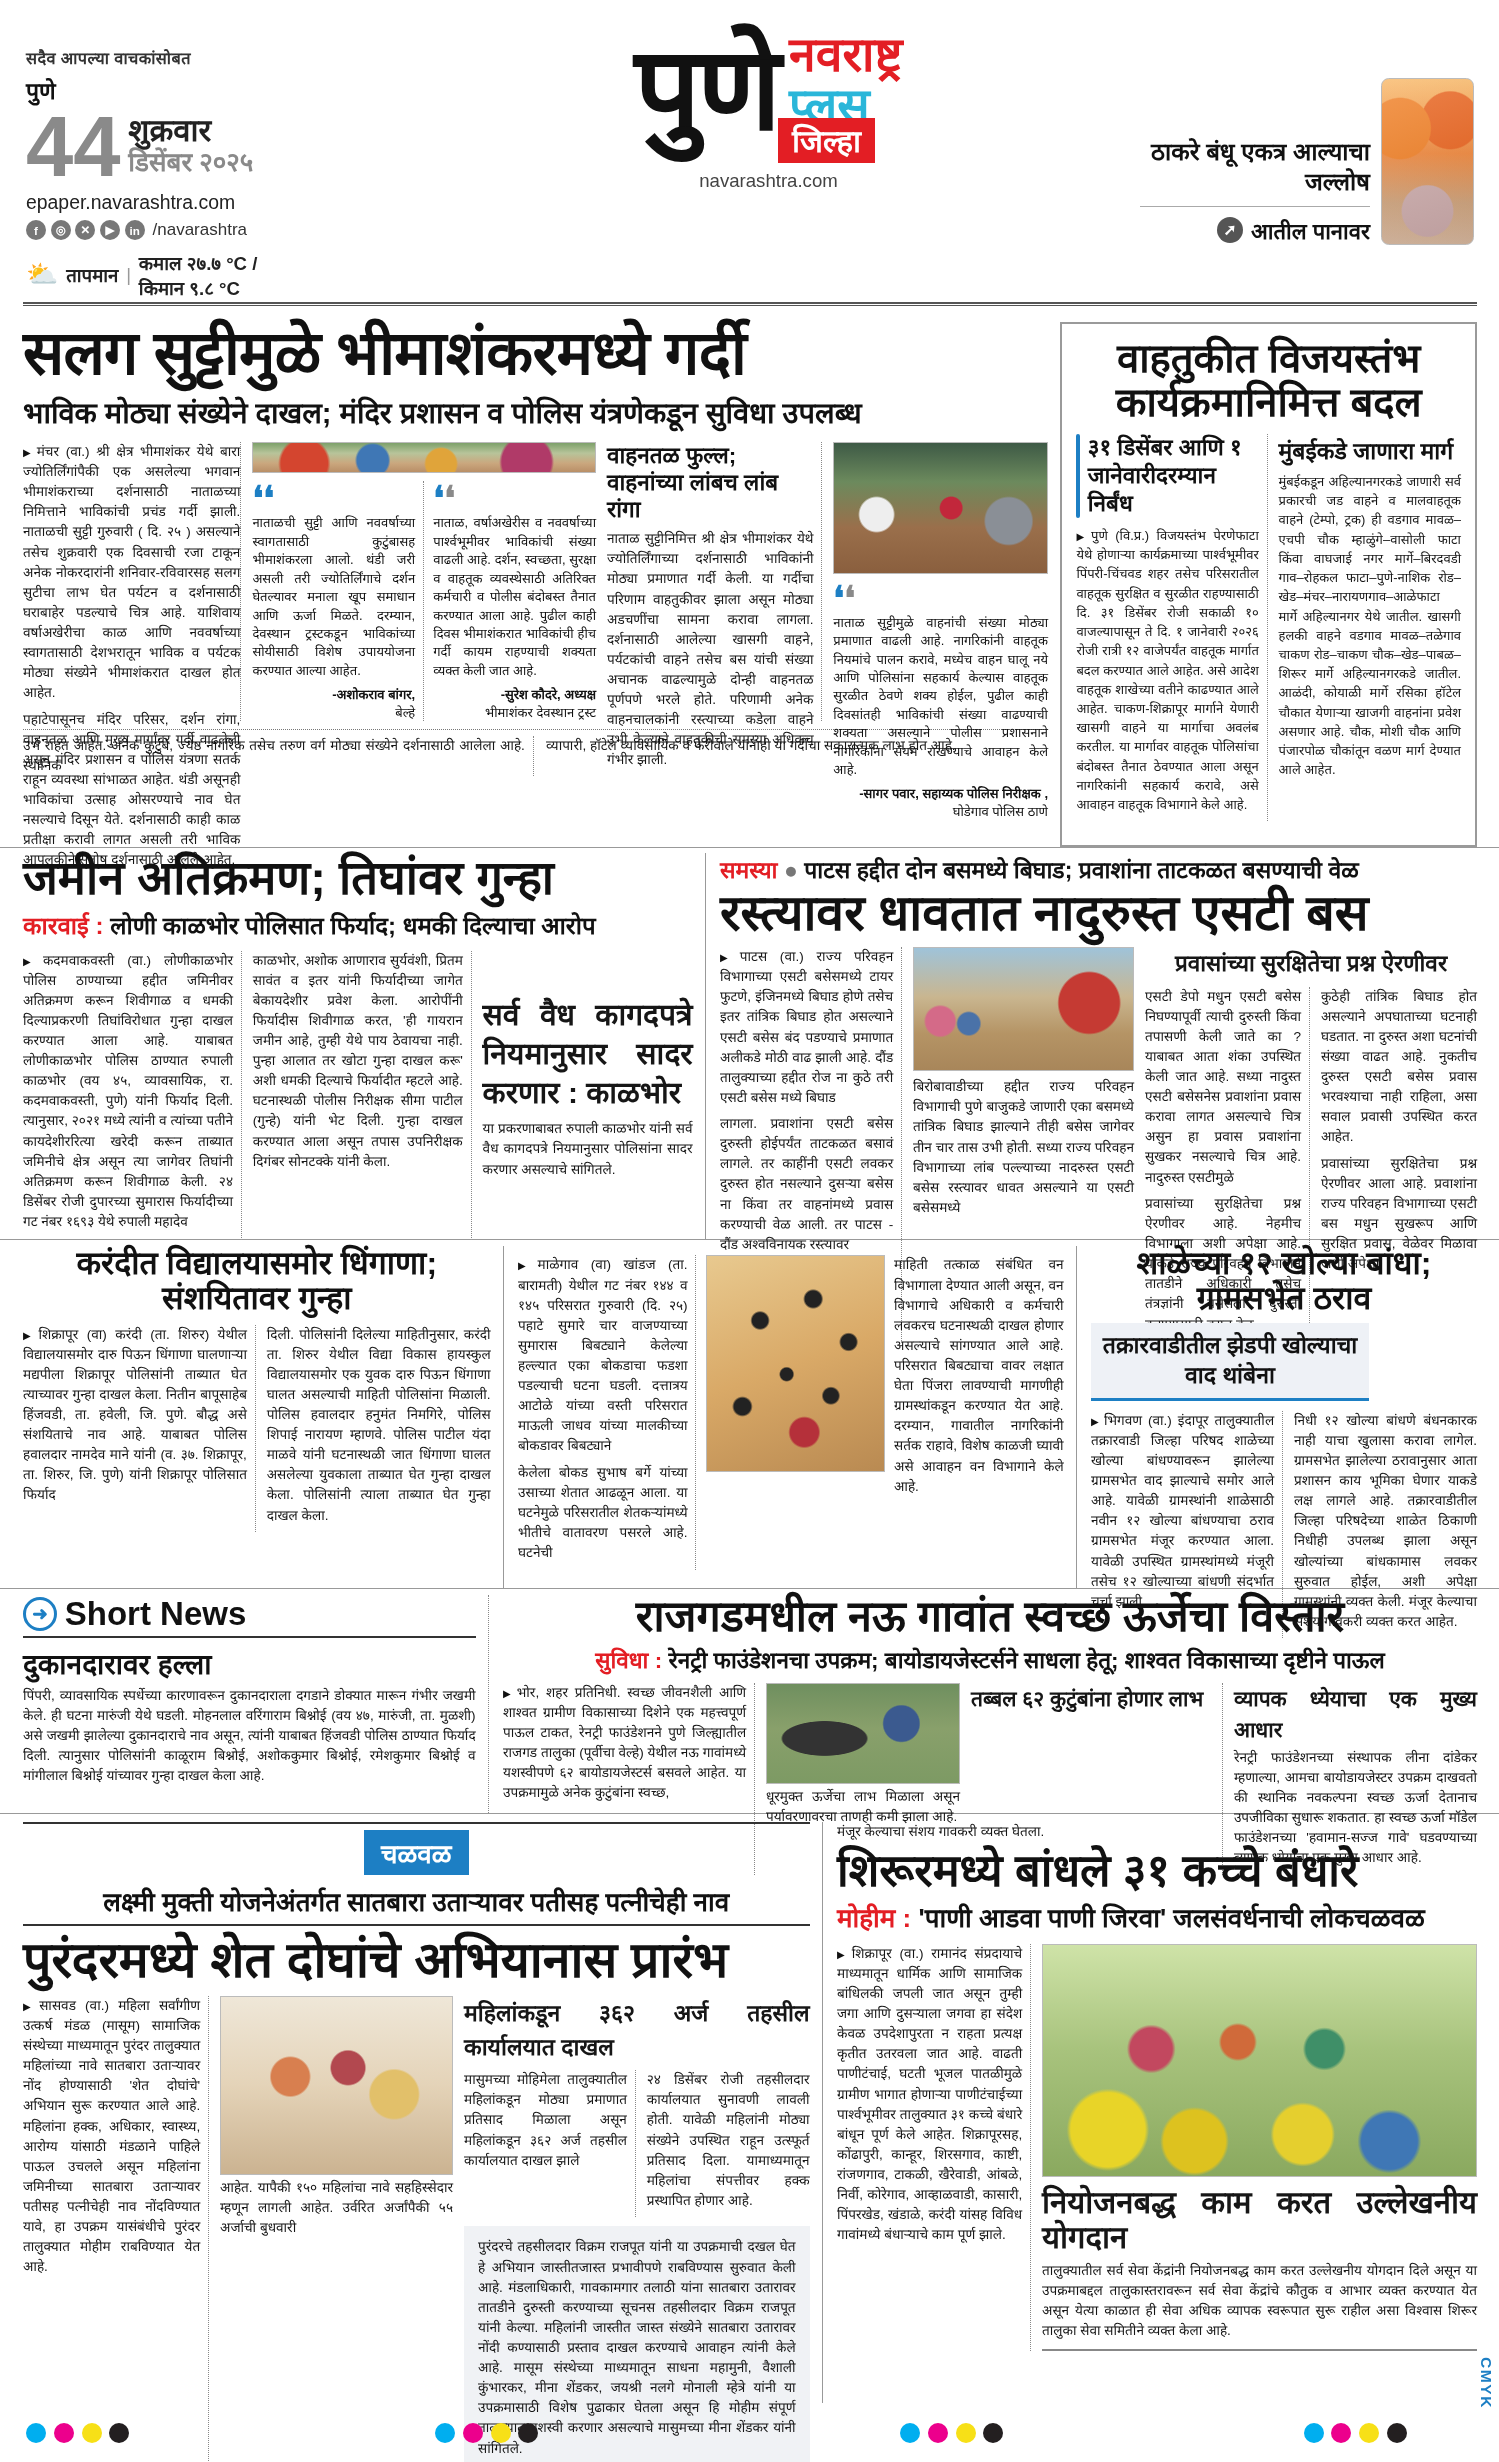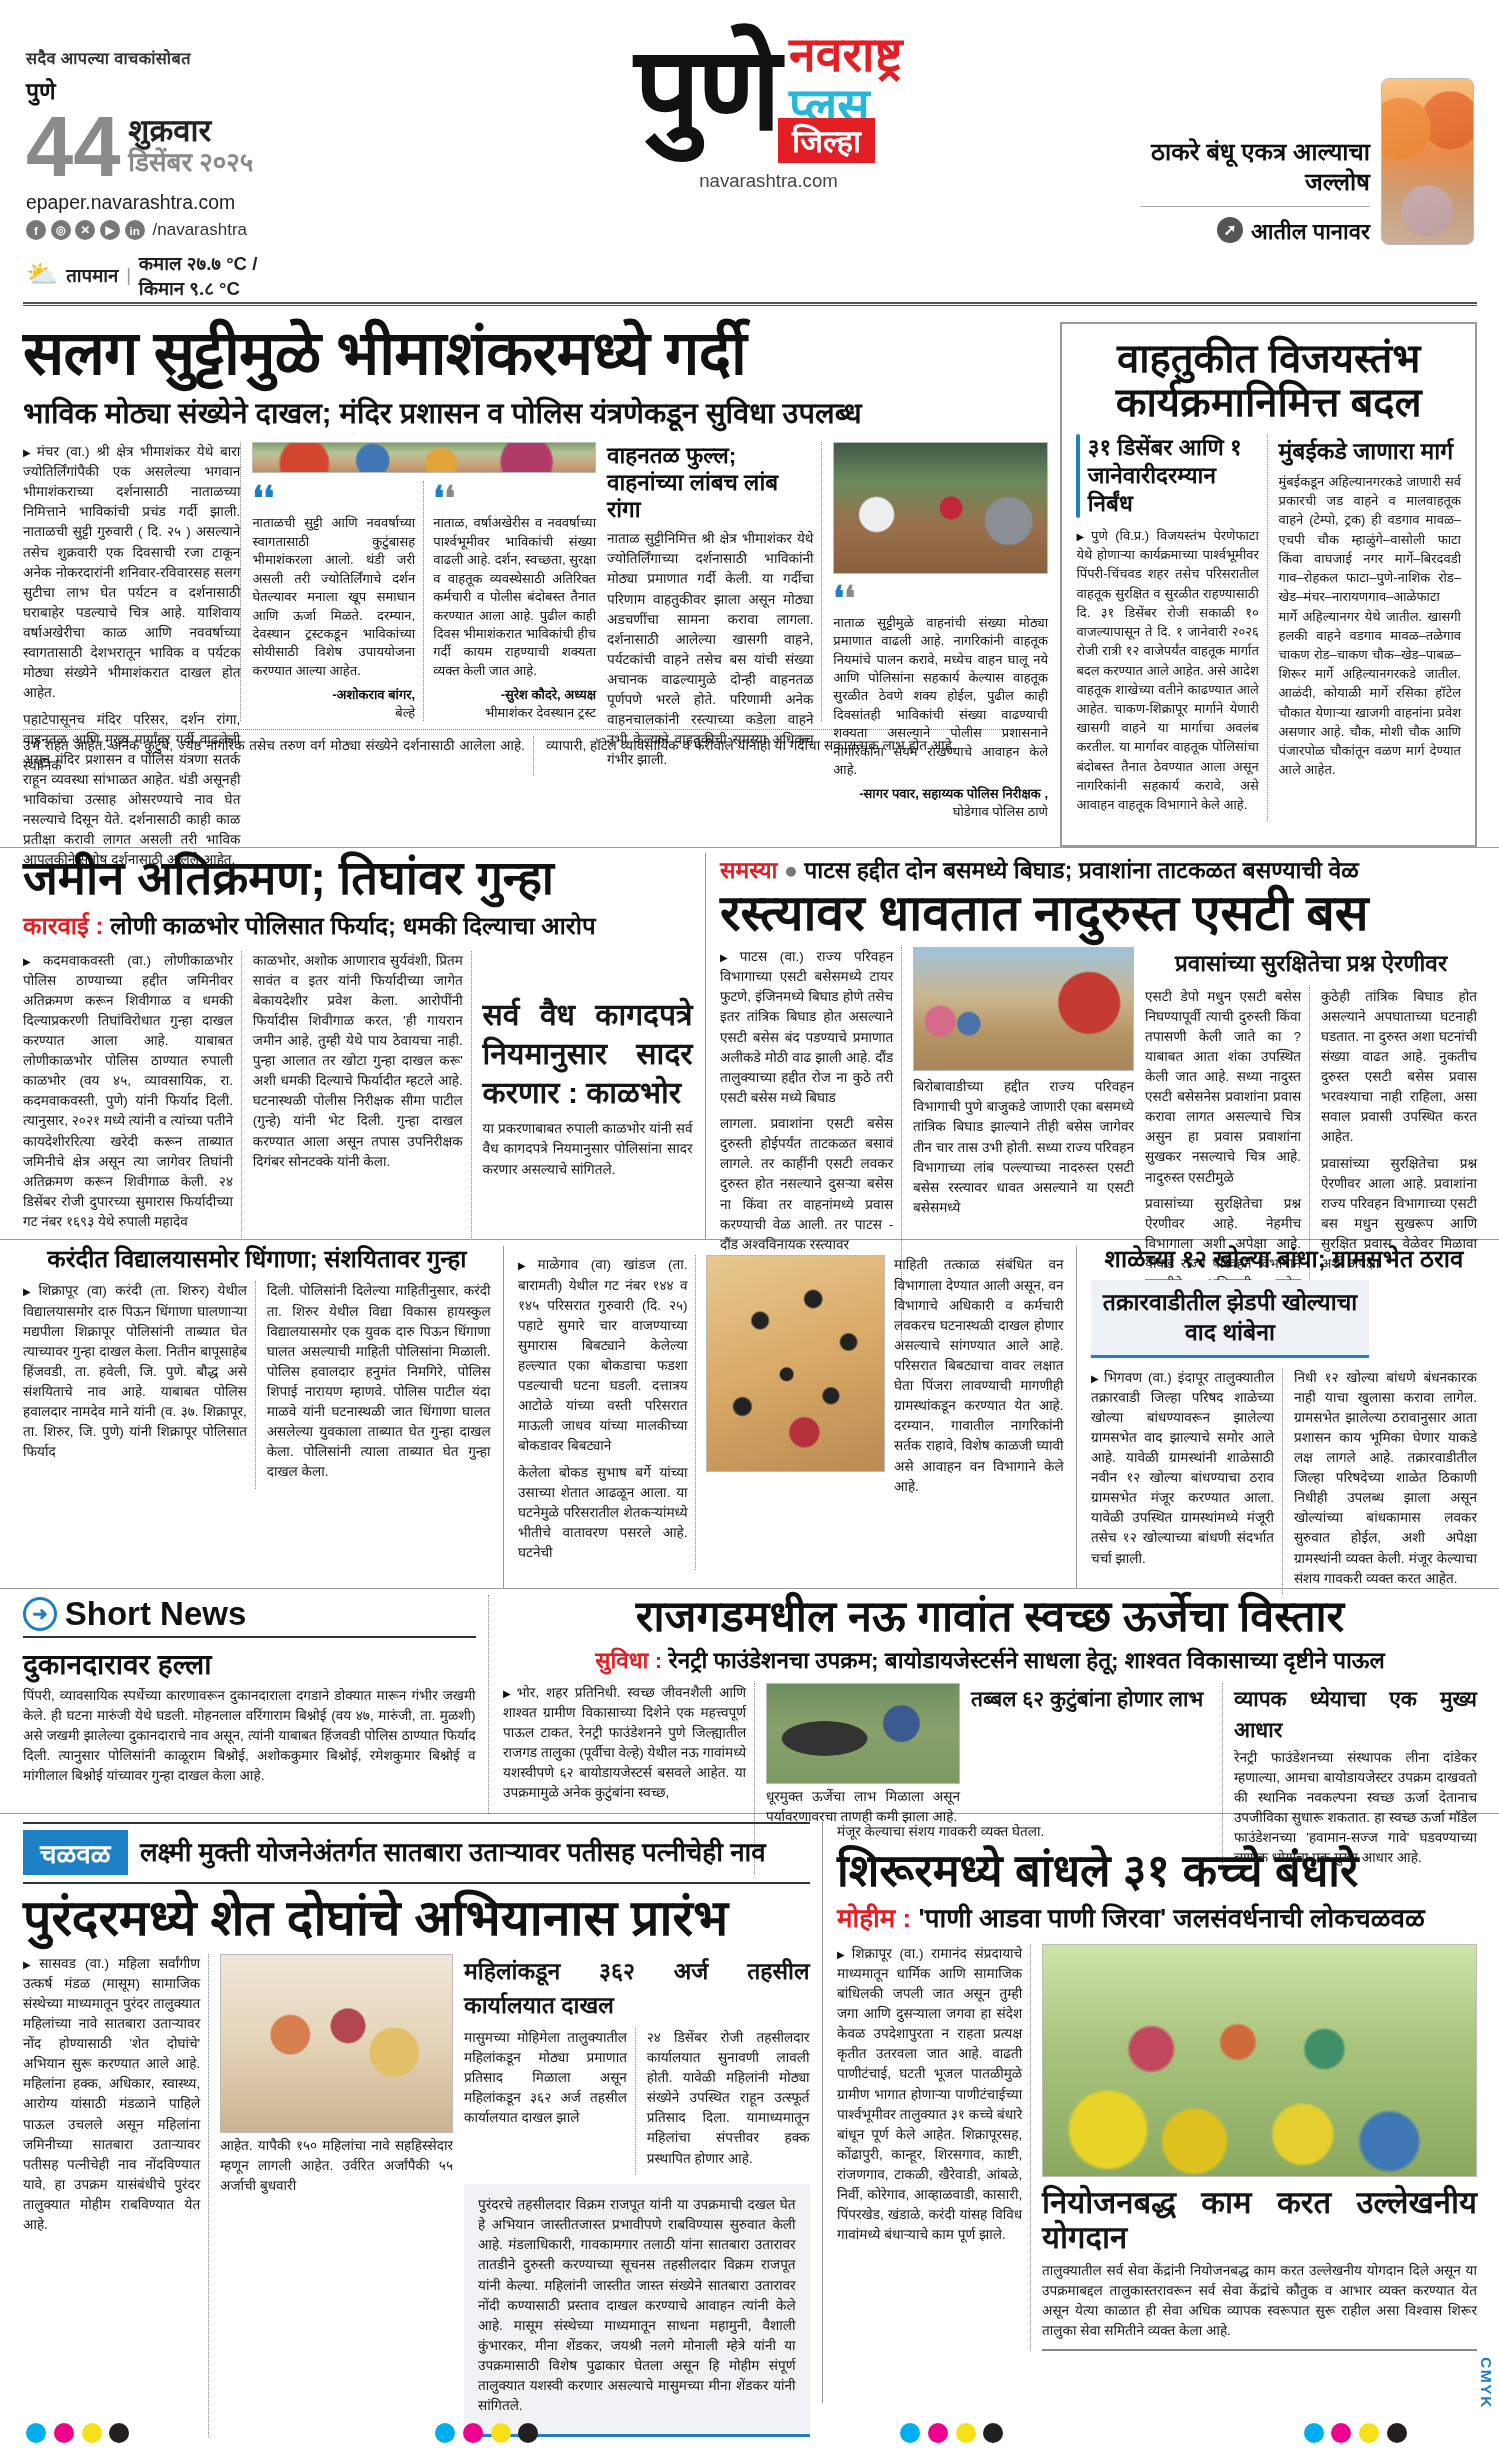--- a/index.html
+++ b/index.html
@@ -118,21 +118,21 @@
       radial-gradient(circle at 12% 60%, #d46a88 0 7%, transparent 8%),
       radial-gradient(circle at 25% 62%, #4a72a8 0 6%, transparent 7%),
       linear-gradient(180deg,#9fc3d9 0%, #c9b690 40%, #b59465 70%, #a8865a 100%); margin-bottom:6.2px; }
   .st-c3 { flex:1; }
   .st-sub { font-size:22.5px; font-weight:bold; text-align:center; margin-bottom:6.2px; }
   .st-sub-cols { display:flex; gap:11px; }
   .st-sub-cols > div { flex:1; }
 
   
   .band3 { height:349px; padding:6.2px 23px 0 23px; display:flex; gap:14px; border-top:0.8px solid #999; }
-  .b3-head { font-size:24px; font-weight:bold; line-height:1.08; text-align:center; }
+  .b3-head { font-size:32px; font-weight:bold; line-height:1.08; text-align:center; }
   .b3-a { width:481px; border-right:0.8px solid #999; padding-right:12.4px; }
   .b3-cols { display:flex; gap:11px; margin-top:9.3px; }
   .b3-cols > div { flex:1; }
   .b3-b { width:559px; border-right:0.8px solid #999; padding-right:12.4px; }
   .leo-row { display:flex; gap:9.3px; margin-top:9.3px; }
   .leo-row > .txt { flex:1; }
   .leopard-photo { width:179px; height:217px; background:
       radial-gradient(circle at 30% 30%, #222 0 4%, transparent 5%),
       radial-gradient(circle at 60% 20%, #222 0 4%, transparent 5%),
       radial-gradient(circle at 45% 55%, #222 0 4%, transparent 5%),
@@ -161,21 +161,21 @@
   .bio-photo { width:194px; height:101px; background:
       radial-gradient(circle at 70% 40%, #3b5a8f 0 12%, transparent 13%),
       radial-gradient(ellipse at 30% 55%, #333 0 22%, transparent 23%),
       linear-gradient(180deg,#6f8f5f 0%, #89a06b 45%, #7d9a64 100%); }
   .rg-sub { font-size:21px; font-weight:bold; margin-bottom:3.1px; }
   .rg-c { flex:1; }
 
   
   .band5 { height:590px; padding:7.8px 23px 0 23px; display:flex; gap:14px; border-top:0.8px solid #999; }
   .b5-left { width:800px; border-right:0.8px solid #999; padding-right:12.4px; }
-  .movement-bar { display:flex; align-items:center; gap:12.4px; border-top:2.3px solid #333; border-bottom:2.3px solid #333; padding:6.2px 0; }
+  .movement-bar { display:flex; align-items:center; gap:12.4px; border-top:2.3px solid #333; border-bottom:2.3px solid #333; padding:6.2px 0;flex-direction:column; }
   .movement-badge { background:#1d7fc4; color:#fff; font-size:26px; font-weight:bold; padding:4.7px 17px; position:relative; }
   .movement-kicker { font-size:26px; font-weight:bold; line-height:1.15; }
   .pur-head { font-size:50px; font-weight:bold; line-height:1.03; margin-top:9.3px; }
   .pur-row { display:flex; gap:11px; margin-top:9.3px; }
   .pur-c1 { width:186px; }
   .women-photo { width:233px; height:179px; background:
       radial-gradient(circle at 30% 45%, #d87f4f 0 10%, transparent 11%),
       radial-gradient(circle at 55% 40%, #b2484f 0 10%, transparent 11%),
       radial-gradient(circle at 75% 55%, #e2c06a 0 12%, transparent 13%),
       linear-gradient(180deg,#efe7d8 0%, #e4d3b8 50%, #cbb391 100%); }

